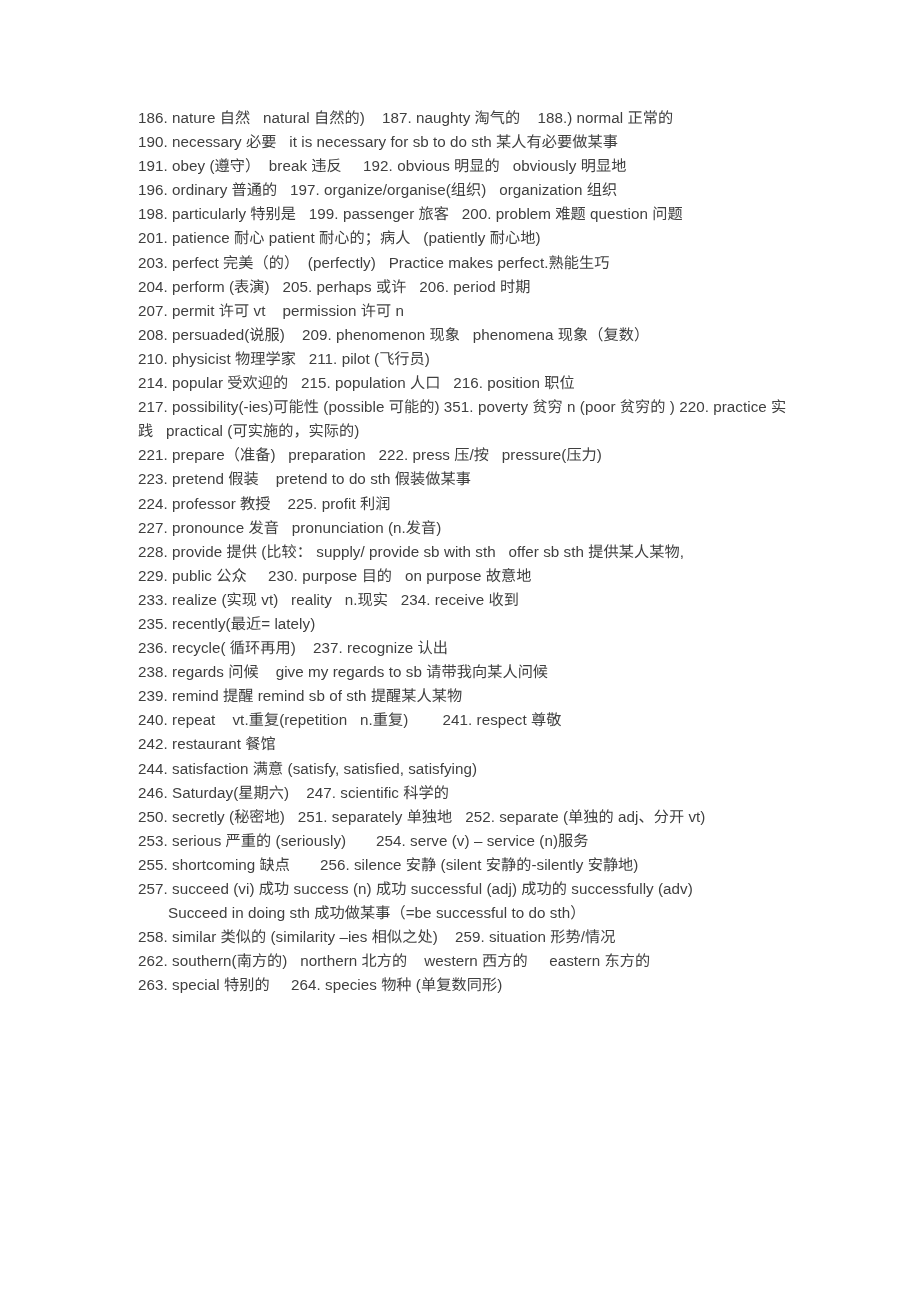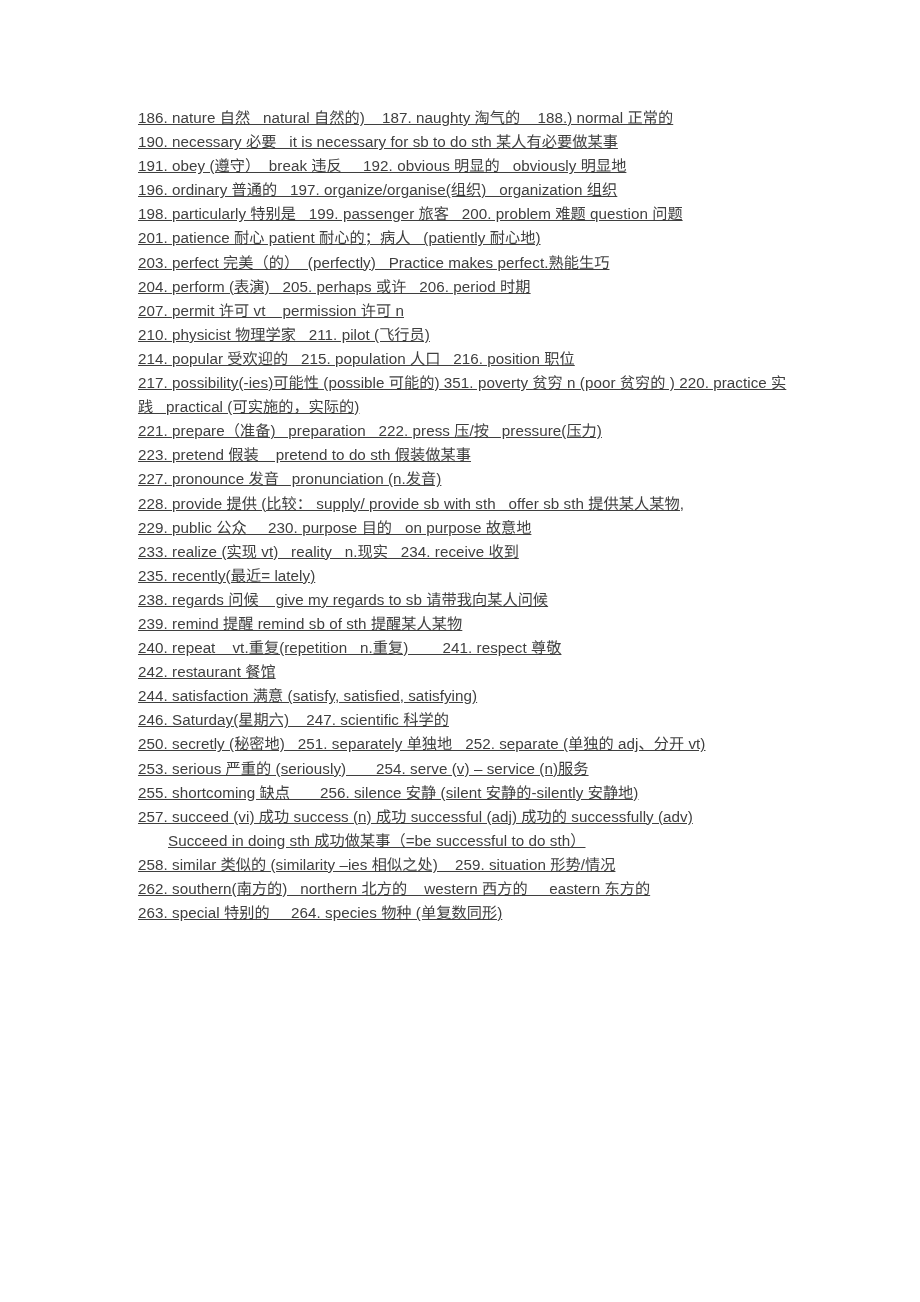--- a/index.html
+++ b/index.html
@@ -36,41 +36,44 @@
     letter-spacing: 0.05px;
     margin: 0;
   }
   .line.indent {
     text-indent: 30px;
   }
 </style>
 </head>
 <body style="color: rgb(63, 63, 63);">
 
-<div class="page" style="background: rgb(255, 255, 255); text-decoration: underline;">
+<div class="page" style="background: rgb(255, 255, 255);">
   <div class="doc-body" id="doc-body">
       <p class="line">186. nature 自然   natural 自然的)    187. naughty 淘气的    188.) normal 正常的</p>
       <p class="line">190. necessary 必要   it is necessary for sb to do sth 某人有必要做某事</p>
       <p class="line">191. obey (遵守）  break 违反     192. obvious 明显的   obviously 明显地</p>
       <p class="line">196. ordinary 普通的   197. organize/organise(组织)   organization 组织</p>
       <p class="line">198. particularly 特别是   199. passenger 旅客   200. problem 难题 question 问题</p>
       <p class="line">201. patience 耐心 patient 耐心的；病人   (patiently 耐心地)</p>
       <p class="line">203. perfect 完美（的）  (perfectly)   Practice makes perfect.熟能生巧</p>
       <p class="line">204. perform (表演)   205. perhaps 或许   206. period 时期</p>
       <p class="line">207. permit 许可 vt    permission 许可 n</p>
+      <p class="line">208. persuaded(说服)    209. phenomenon 现象   phenomena 现象（复数）</p>
       <p class="line">210. physicist 物理学家   211. pilot (飞行员)</p>
       <p class="line">214. popular 受欢迎的   215. population 人口   216. position 职位</p>
       <p class="line">217. possibility(-ies)可能性 (possible 可能的) 351. poverty 贫穷 n (poor 贫穷的 ) 220. practice 实践   practical (可实施的，实际的)</p>
       <p class="line">221. prepare（准备)   preparation   222. press 压/按   pressure(压力)</p>
       <p class="line">223. pretend 假装    pretend to do sth 假装做某事</p>
+      <p class="line">224. professor 教授    225. profit 利润</p>
       <p class="line">227. pronounce 发音   pronunciation (n.发音)</p>
       <p class="line">228. provide 提供 (比较： supply/ provide sb with sth   offer sb sth 提供某人某物,</p>
       <p class="line">229. public 公众     230. purpose 目的   on purpose 故意地</p>
       <p class="line">233. realize (实现 vt)   reality   n.现实   234. receive 收到</p>
       <p class="line">235. recently(最近= lately)</p>
+      <p class="line">236. recycle( 循环再用)    237. recognize 认出</p>
       <p class="line">238. regards 问候    give my regards to sb 请带我向某人问候</p>
       <p class="line">239. remind 提醒 remind sb of sth 提醒某人某物</p>
       <p class="line">240. repeat    vt.重复(repetition   n.重复)        241. respect 尊敬</p>
       <p class="line">242. restaurant 餐馆</p>
       <p class="line">244. satisfaction 满意 (satisfy, satisfied, satisfying)</p>
       <p class="line">246. Saturday(星期六)    247. scientific 科学的</p>
       <p class="line">250. secretly (秘密地)   251. separately 单独地   252. separate (单独的 adj、分开 vt)</p>
       <p class="line">253. serious 严重的 (seriously)       254. serve (v) – service (n)服务</p>
       <p class="line">255. shortcoming 缺点       256. silence 安静 (silent 安静的-silently 安静地)</p>
       <p class="line">257. succeed (vi) 成功 success (n) 成功 successful (adj) 成功的 successfully (adv)</p>

